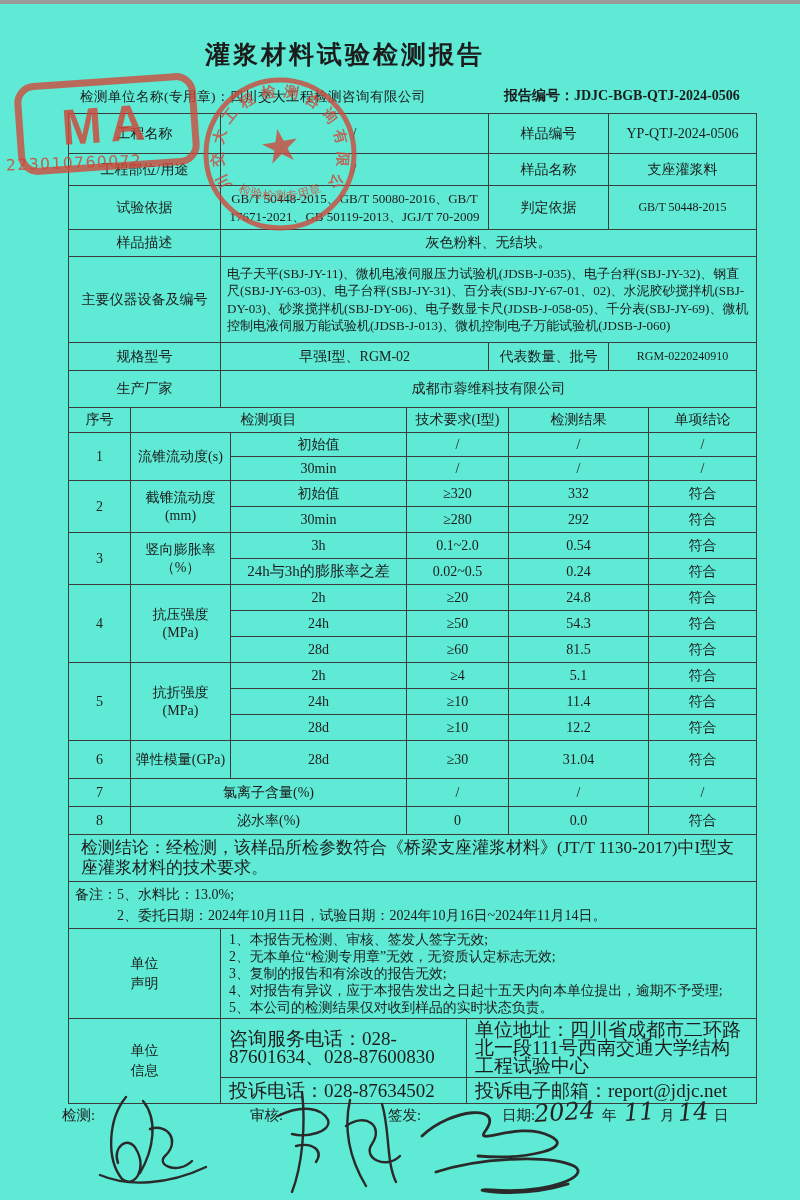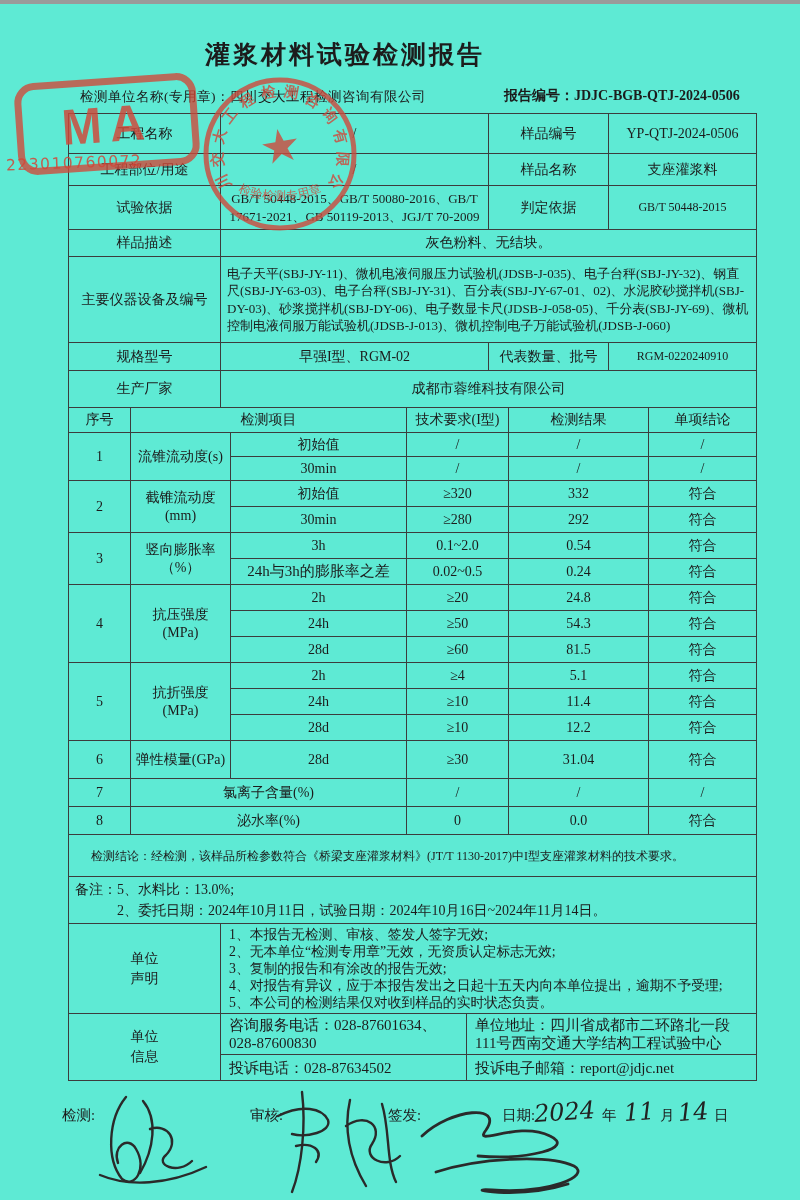--- a/index.html
+++ b/index.html
@@ -12,25 +12,25 @@
   .reportno{top:83px;left:504px;font-size:14px;font-weight:bold;}
   .sheet{position:absolute;left:68px;top:110px;width:688px;}
   table{border-collapse:collapse;width:100%;table-layout:fixed;margin-top:-1px;}
   td{border:1px solid #3c3c3c;font-size:14px;text-align:center;vertical-align:middle;
      padding:1px 4px;overflow:hidden;word-break:break-word;line-height:1.25;}
   td.lbl{font-size:14px;}
   td.left{text-align:left;}
   .sm{font-size:12px;}
   .eq{font-size:13px;line-height:17.2px;text-align:justify;padding:2px 6px;}
   .dep{font-size:13px;line-height:18px;}
-  .concl{font-size:12px;line-height:20px;padding:3px 22px;}
+  .concl{font-size:17px;line-height:20px;padding:3px 12px;}
   .remarks{font-size:14px;line-height:21px;padding:2px 6px;}
   .remarks .indent{padding-left:42px;}
   .stmt{font-size:13.8px;line-height:17.1px;padding:2px 8px;}
-  .uinfo{font-size:15px;line-height:18px;padding:2px 8px;}
+  .uinfo{font-size:19px;line-height:18px;padding:2px 8px;}
   .stack2{width:2.3em;margin:0 auto;line-height:20px;}
   .cond-sm{font-size:15px;}
   
   .seal-svg{top:70px;left:200px;pointer-events:none;}
   .cma{top:74px;left:16px;width:168px;height:78px;border:7px solid rgba(210,70,55,.78);
        border-radius:20px;transform:rotate(-4deg);display:flex;align-items:center;justify-content:center;}
   .cma-ma{font-size:48px;font-weight:bold;color:rgba(210,70,55,.82);letter-spacing:8px;
           font-family:"Liberation Sans",sans-serif;transform:scaleY(1.05);}
   .cma-num{top:150px;left:6px;font-size:15.5px;color:rgba(210,70,55,.85);letter-spacing:1.5px;
            transform:rotate(-2deg);font-family:"DejaVu Sans",sans-serif;}

